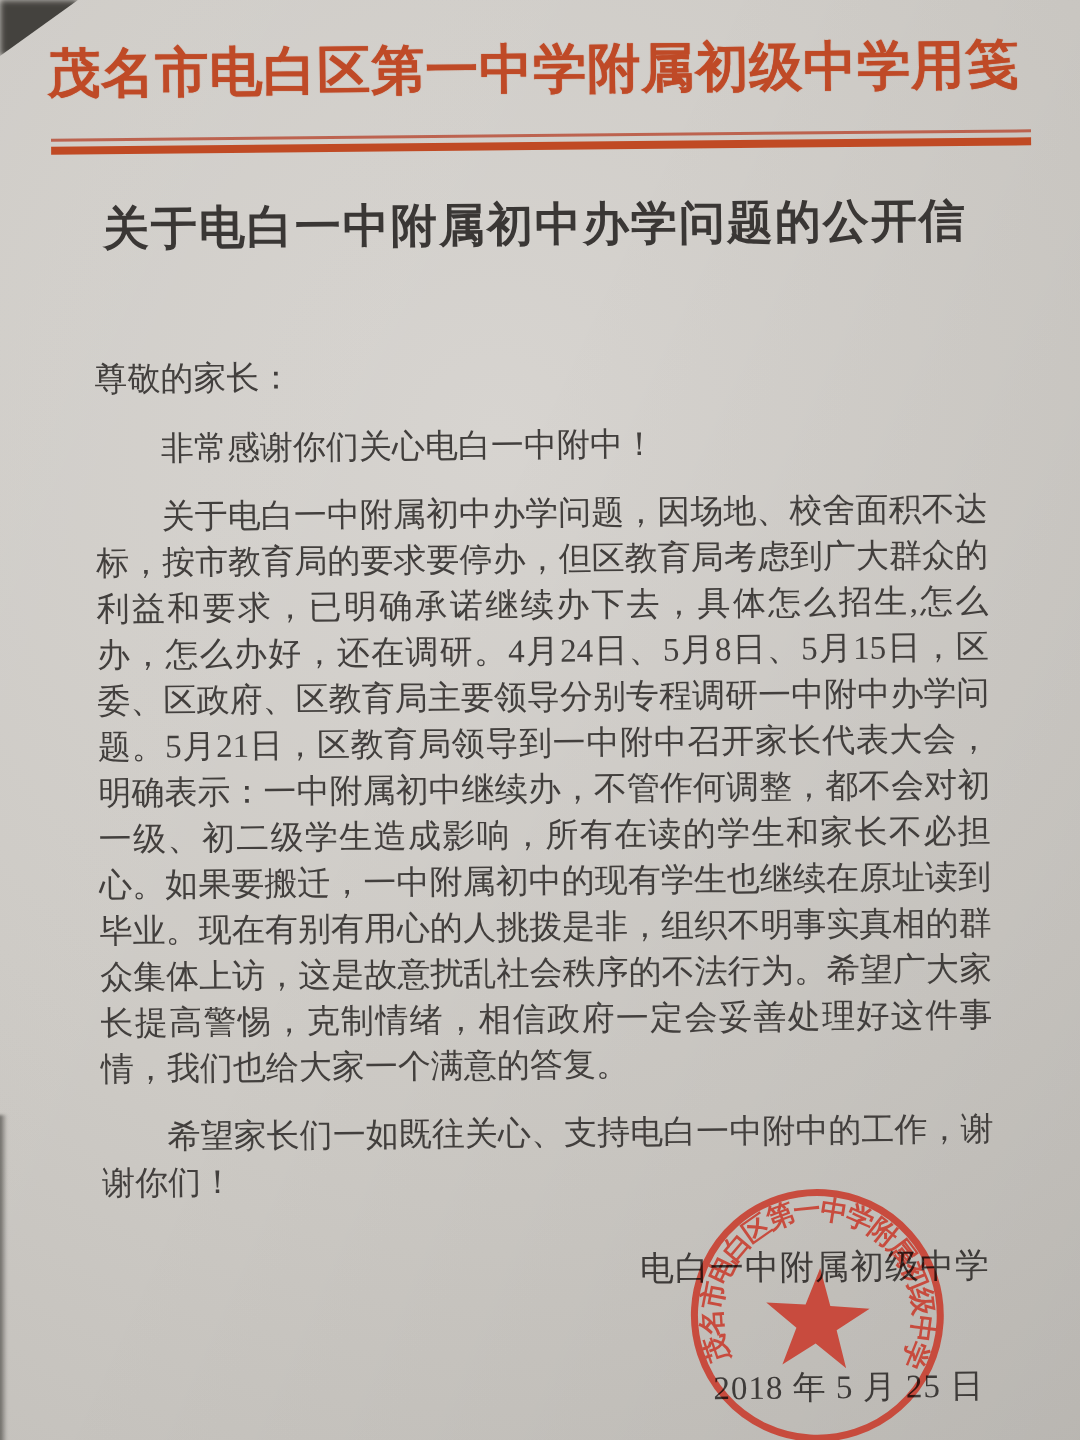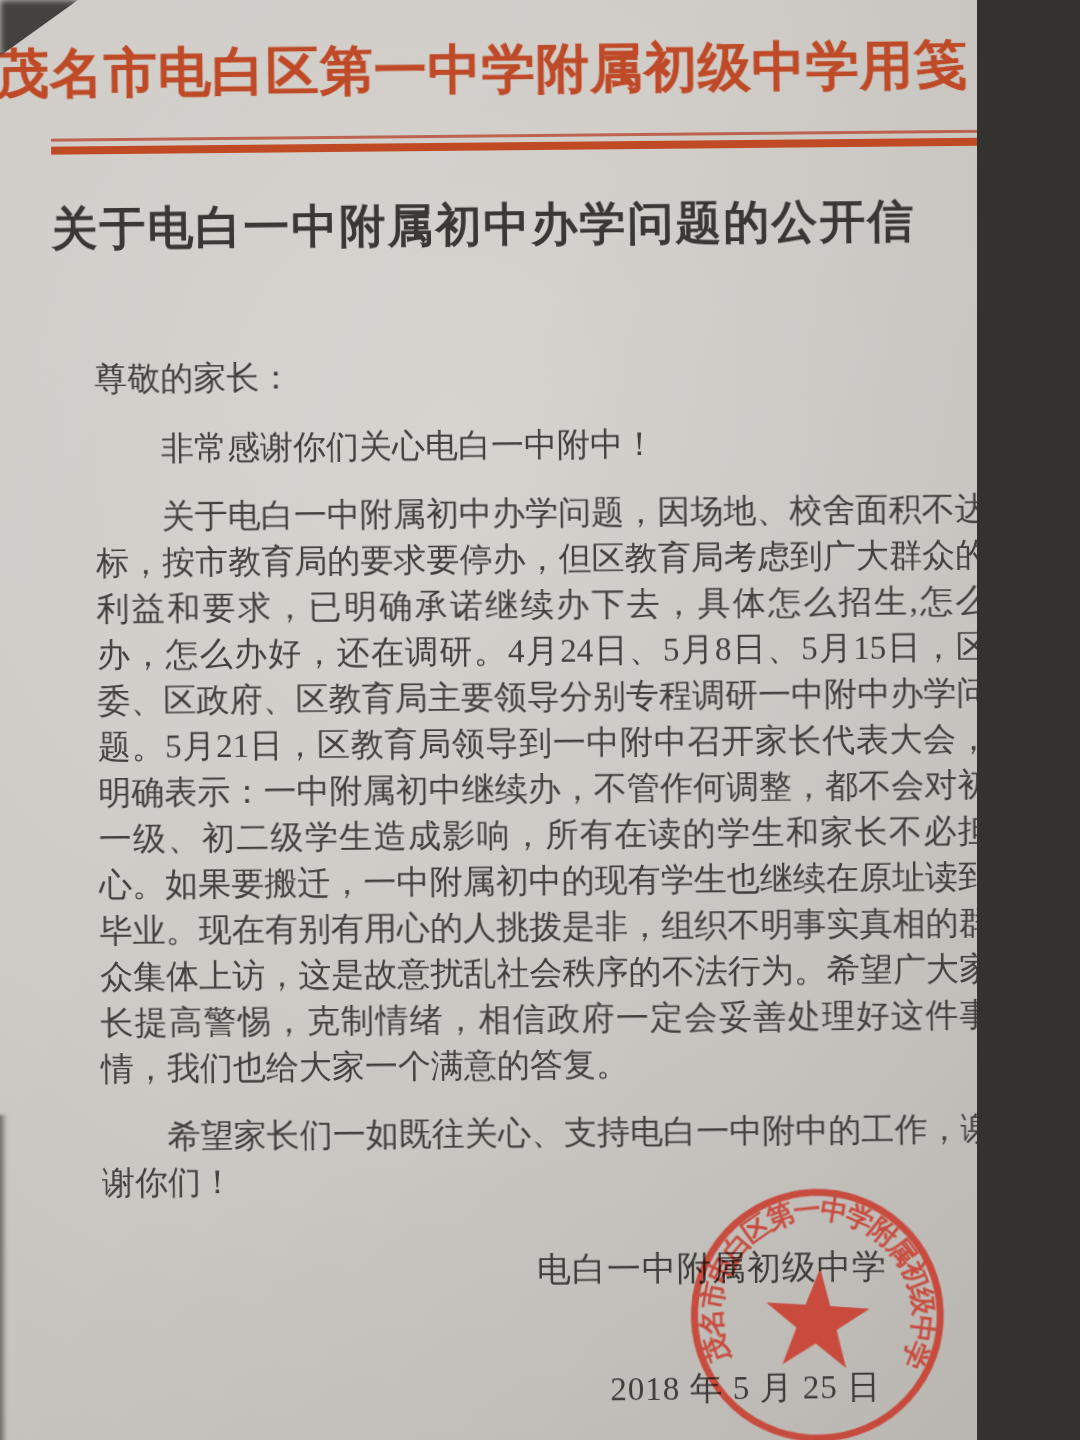--- a/index.html
+++ b/index.html
@@ -2,21 +2,21 @@
 <html><head>
 <meta charset="utf-8">
 <style>
   html,body{margin:0;padding:0;}
   body{
     width:1080px;height:1440px;overflow:hidden;
     background:#34322f;
     font-family:"Liberation Serif","DejaVu Serif",serif;
   }
   .photo{
-    position:relative;width:977px;height:1440px;overflow:hidden;
+    position:relative;width:1080px;height:1440px;overflow:hidden;
   }
   .paper{
     position:absolute;inset:0;
     background:
       linear-gradient(115deg, rgba(255,255,255,0.05) 0%, rgba(0,0,0,0.00) 40%, rgba(0,0,0,0.06) 100%),
       radial-gradient(ellipse 120% 90% at 46% 30%, #d7d4d0 0%, #cdcac5 55%, #c2bfba 100%);
   }
   
   .corner-tl{
     position:absolute;left:0;top:0;width:78px;height:56px;

